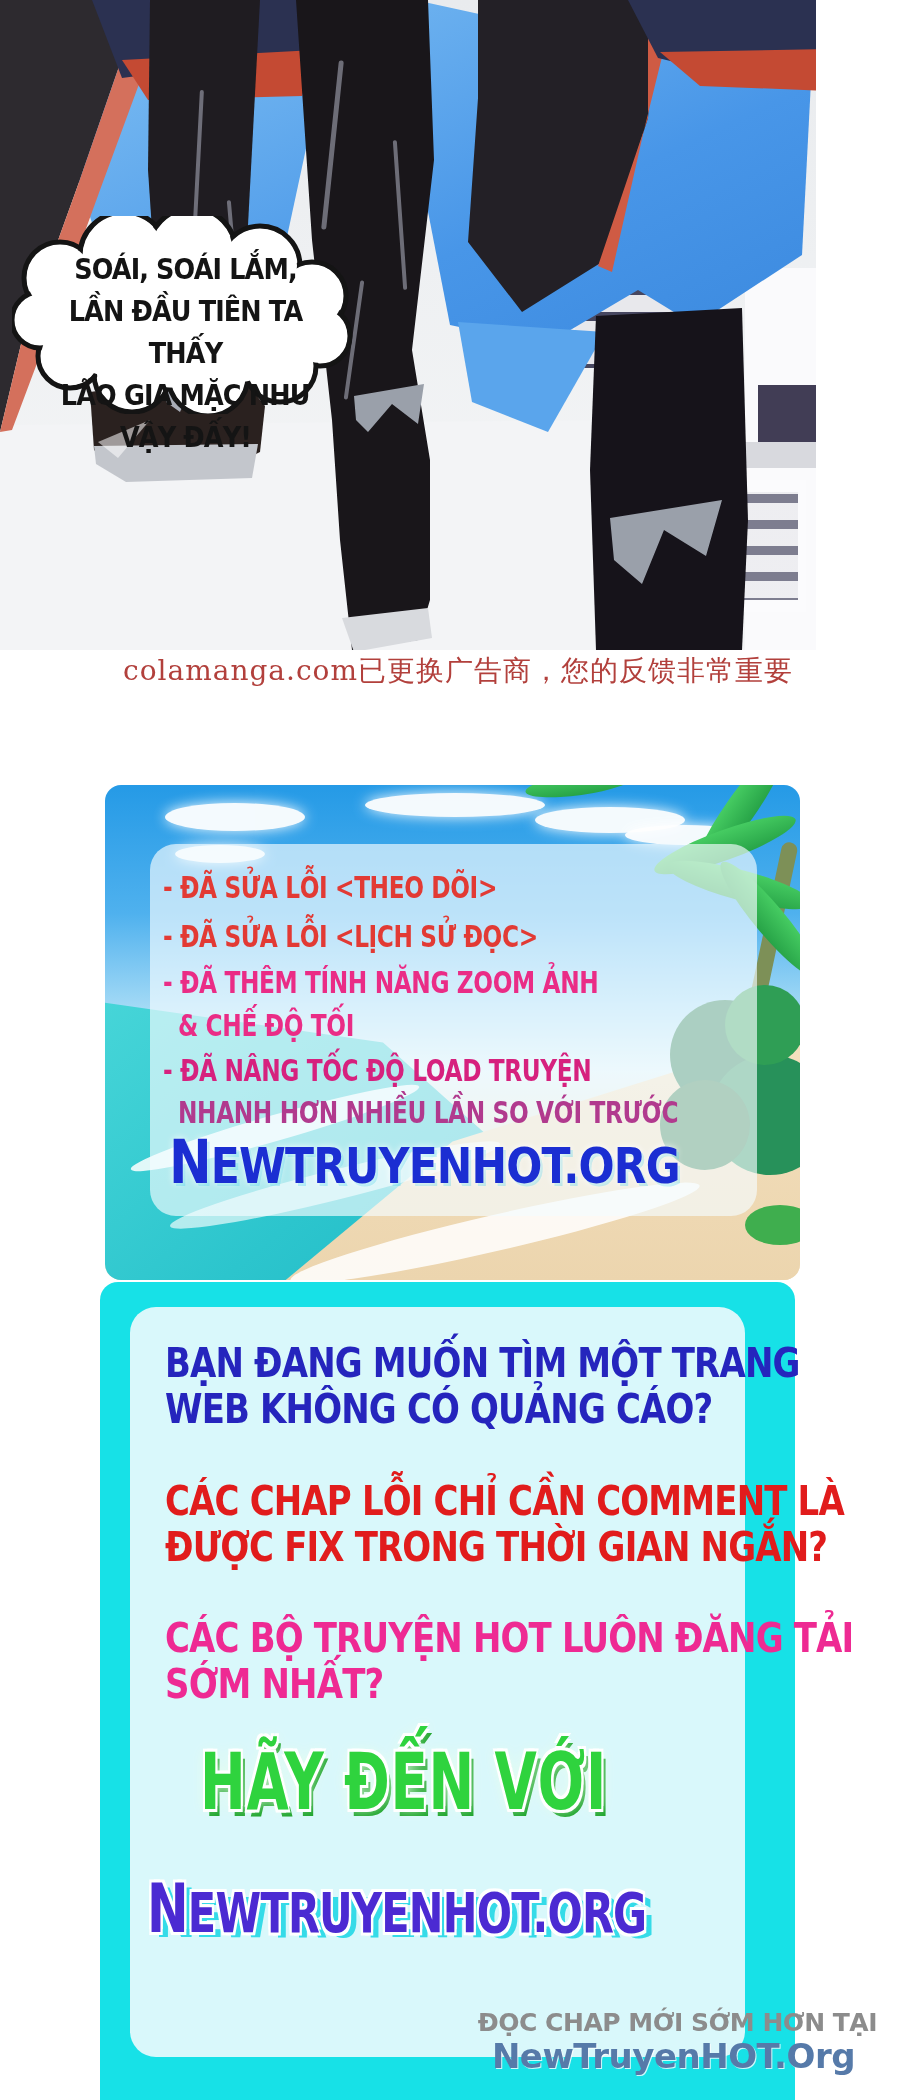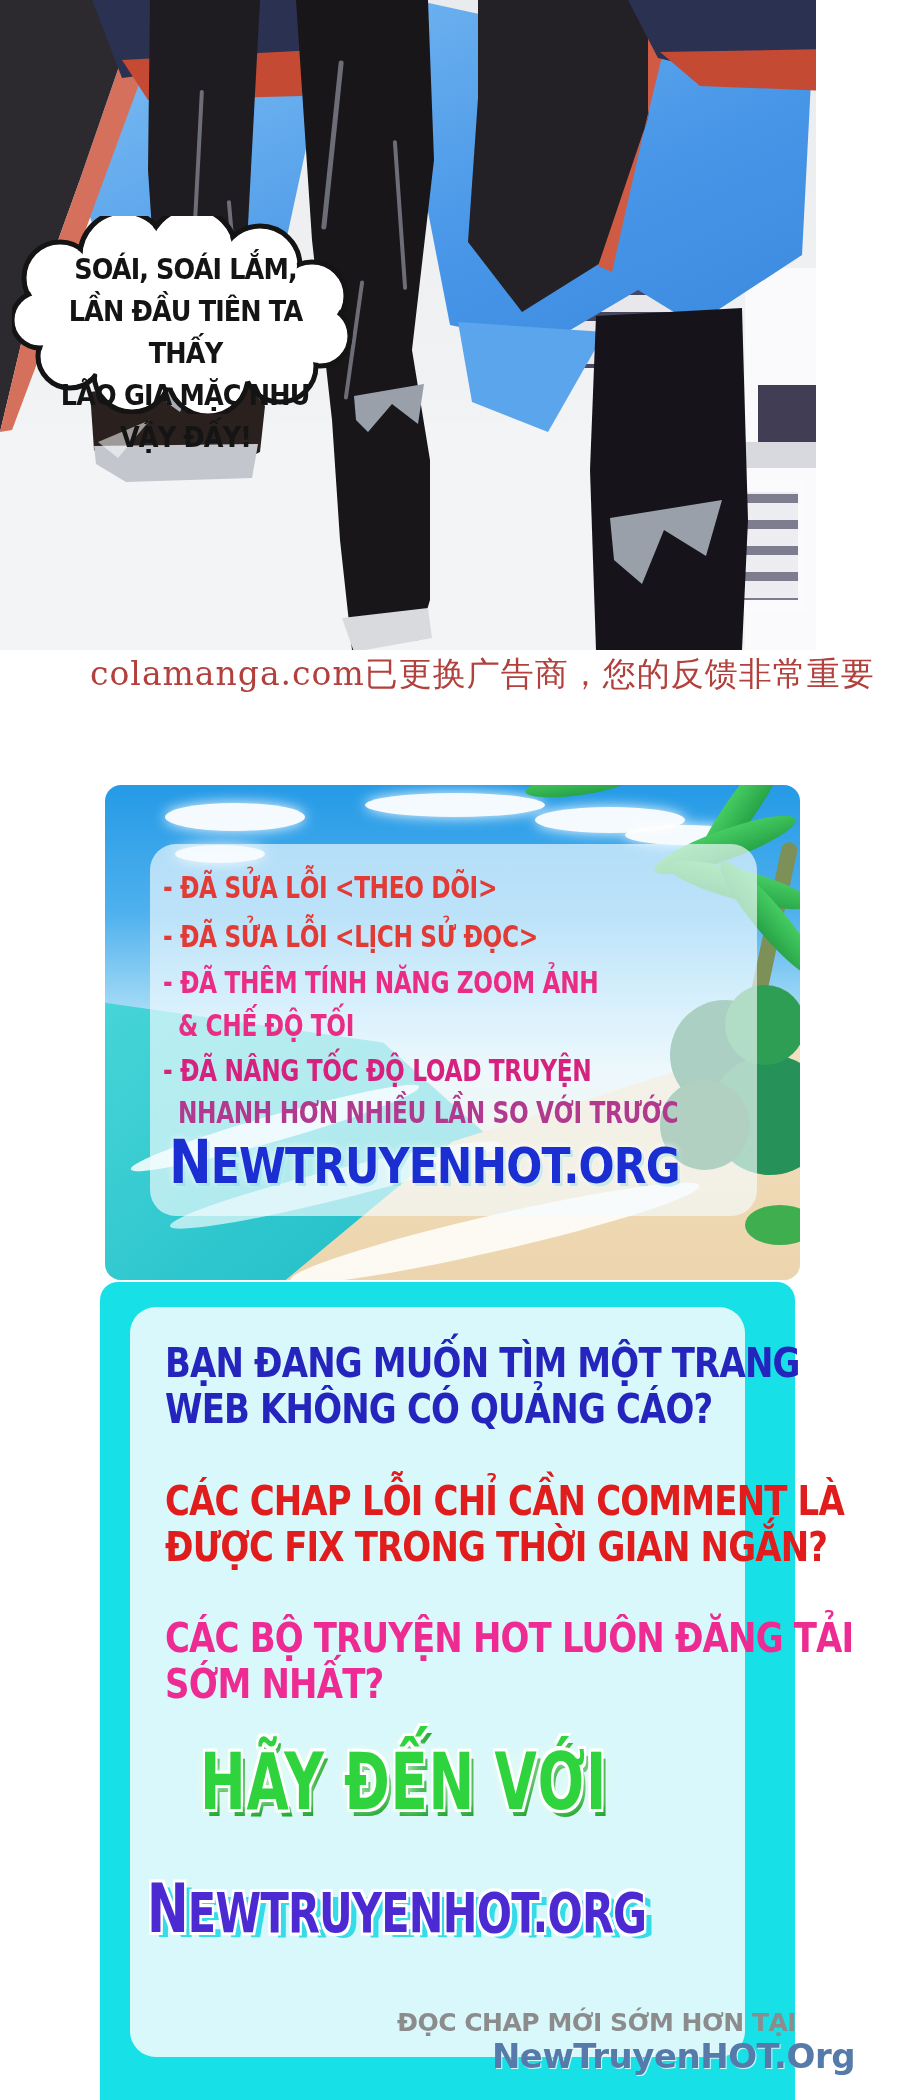--- a/index.html
+++ b/index.html
@@ -13,23 +13,23 @@
   .bld-stripes1{background:repeating-linear-gradient(180deg,#39394f 0 8px,#f5f5f7 8px 17px);}
   .bld-stripes2{background:repeating-linear-gradient(180deg,#474760 0 9px,#e8e8ec 9px 26px);}
   .bld-stripes3{background:repeating-linear-gradient(180deg,#3c3c54 0 7px,#ececf0 7px 16px);}
   .blue-cloth{background:linear-gradient(155deg,#85c4f4 0%,#4896e8 45%,#2c7ad4 100%);}
   .streak{position:absolute;background:#7c7c88;opacity:.85;border-radius:3px;}
   
   #bubble-text{left:28px;top:248px;width:315px;text-align:center;
      font-weight:bold;font-size:29px;line-height:42px;color:#141414;letter-spacing:-1px;
      transform:scaleX(.88);transform-origin:center;}
   
-  #notice{left:90px;top:652px;width:760px;text-align:center;
+  #notice{left:78px;top:652px;width:760px;text-align:center;
      font-family:"DejaVu Serif","Liberation Serif",serif;
-     font-size:33px;letter-spacing:1px;white-space:nowrap;}
+     font-size:28px;letter-spacing:1px;white-space:nowrap;}
   
   #beach{left:105px;top:785px;width:695px;height:495px;border-radius:16px;overflow:hidden;
      background:linear-gradient(180deg,#259ae6 0%,#4fb1ee 26%,#a8dcf6 46%,#dff2f8 58%,#ecdfc0 78%,#f2debb 100%);}
   .cloud{position:absolute;background:#ffffff;border-radius:50%;opacity:.95;box-shadow:0 0 14px #ffffff;}
   #sea{position:absolute;inset:0;background:linear-gradient(140deg,#55dede 0%,#2cc5cd 55%,#17aec0 100%);
      clip-path:polygon(0 44%,40% 52%,56% 72%,34% 100%,0 100%);}
   #sand{position:absolute;inset:0;background:linear-gradient(180deg,#faf0d8 0%,#f2debb 60%,#ecd5ae 100%);
      clip-path:polygon(26% 100%,50% 72%,100% 50%,100% 100%);}
   .foam{position:absolute;background:rgba(255,255,255,.85);border-radius:50%;}
   .frond{position:absolute;width:150px;height:30px;border-radius:50%;
@@ -57,21 +57,21 @@
   .q3a{left:65px;top:333px}.q3b{left:65px;top:379px}
   #promo-cta{position:absolute;left:100px;top:455px;font-weight:bold;font-size:78px;white-space:nowrap;
      transform:scaleX(.70);transform-origin:left center;letter-spacing:1px;
      text-shadow:-3px -3px 0 #fff,3px -3px 0 #fff,-3px 3px 0 #fff,3px 3px 0 #fff,
         0 0 16px #eaffea,6px 7px 0 #18a226;}
   #promo-site{position:absolute;left:47px;top:588px;font-weight:bold;font-size:56px;white-space:nowrap;
      letter-spacing:-1px;transform:scaleX(.74);transform-origin:left center;
      text-shadow:-3px -3px 0 #fff,3px -3px 0 #fff,-3px 3px 0 #fff,3px 3px 0 #fff,10px 5px 0 #35dbe8;}
   #promo-site::first-letter{font-size:1.2em;}
   
-  #footer-note{right:23px;top:2008px;width:480px;text-align:left;font-weight:bold;
+  #footer-note{right:23px;top:2008px;width:480px;text-align:right;font-weight:bold;
      font-size:25px;color:#8c8c8c;letter-spacing:-.5px;}
   #footer-site{right:45px;top:2036px;width:480px;text-align:right;font-weight:bold;
      font-size:34px;color:#567aa9;letter-spacing:-.5px;text-shadow:1px 1px 0 rgba(255,255,255,.8);}
 </style>
 </head>
 <body>
 
 <div class="abs" id="comic">
 
   <div class="shape bld-stripes1" style="clip-path:polygon(8px 0,62px 0,62px 150px,8px 150px);"></div>

